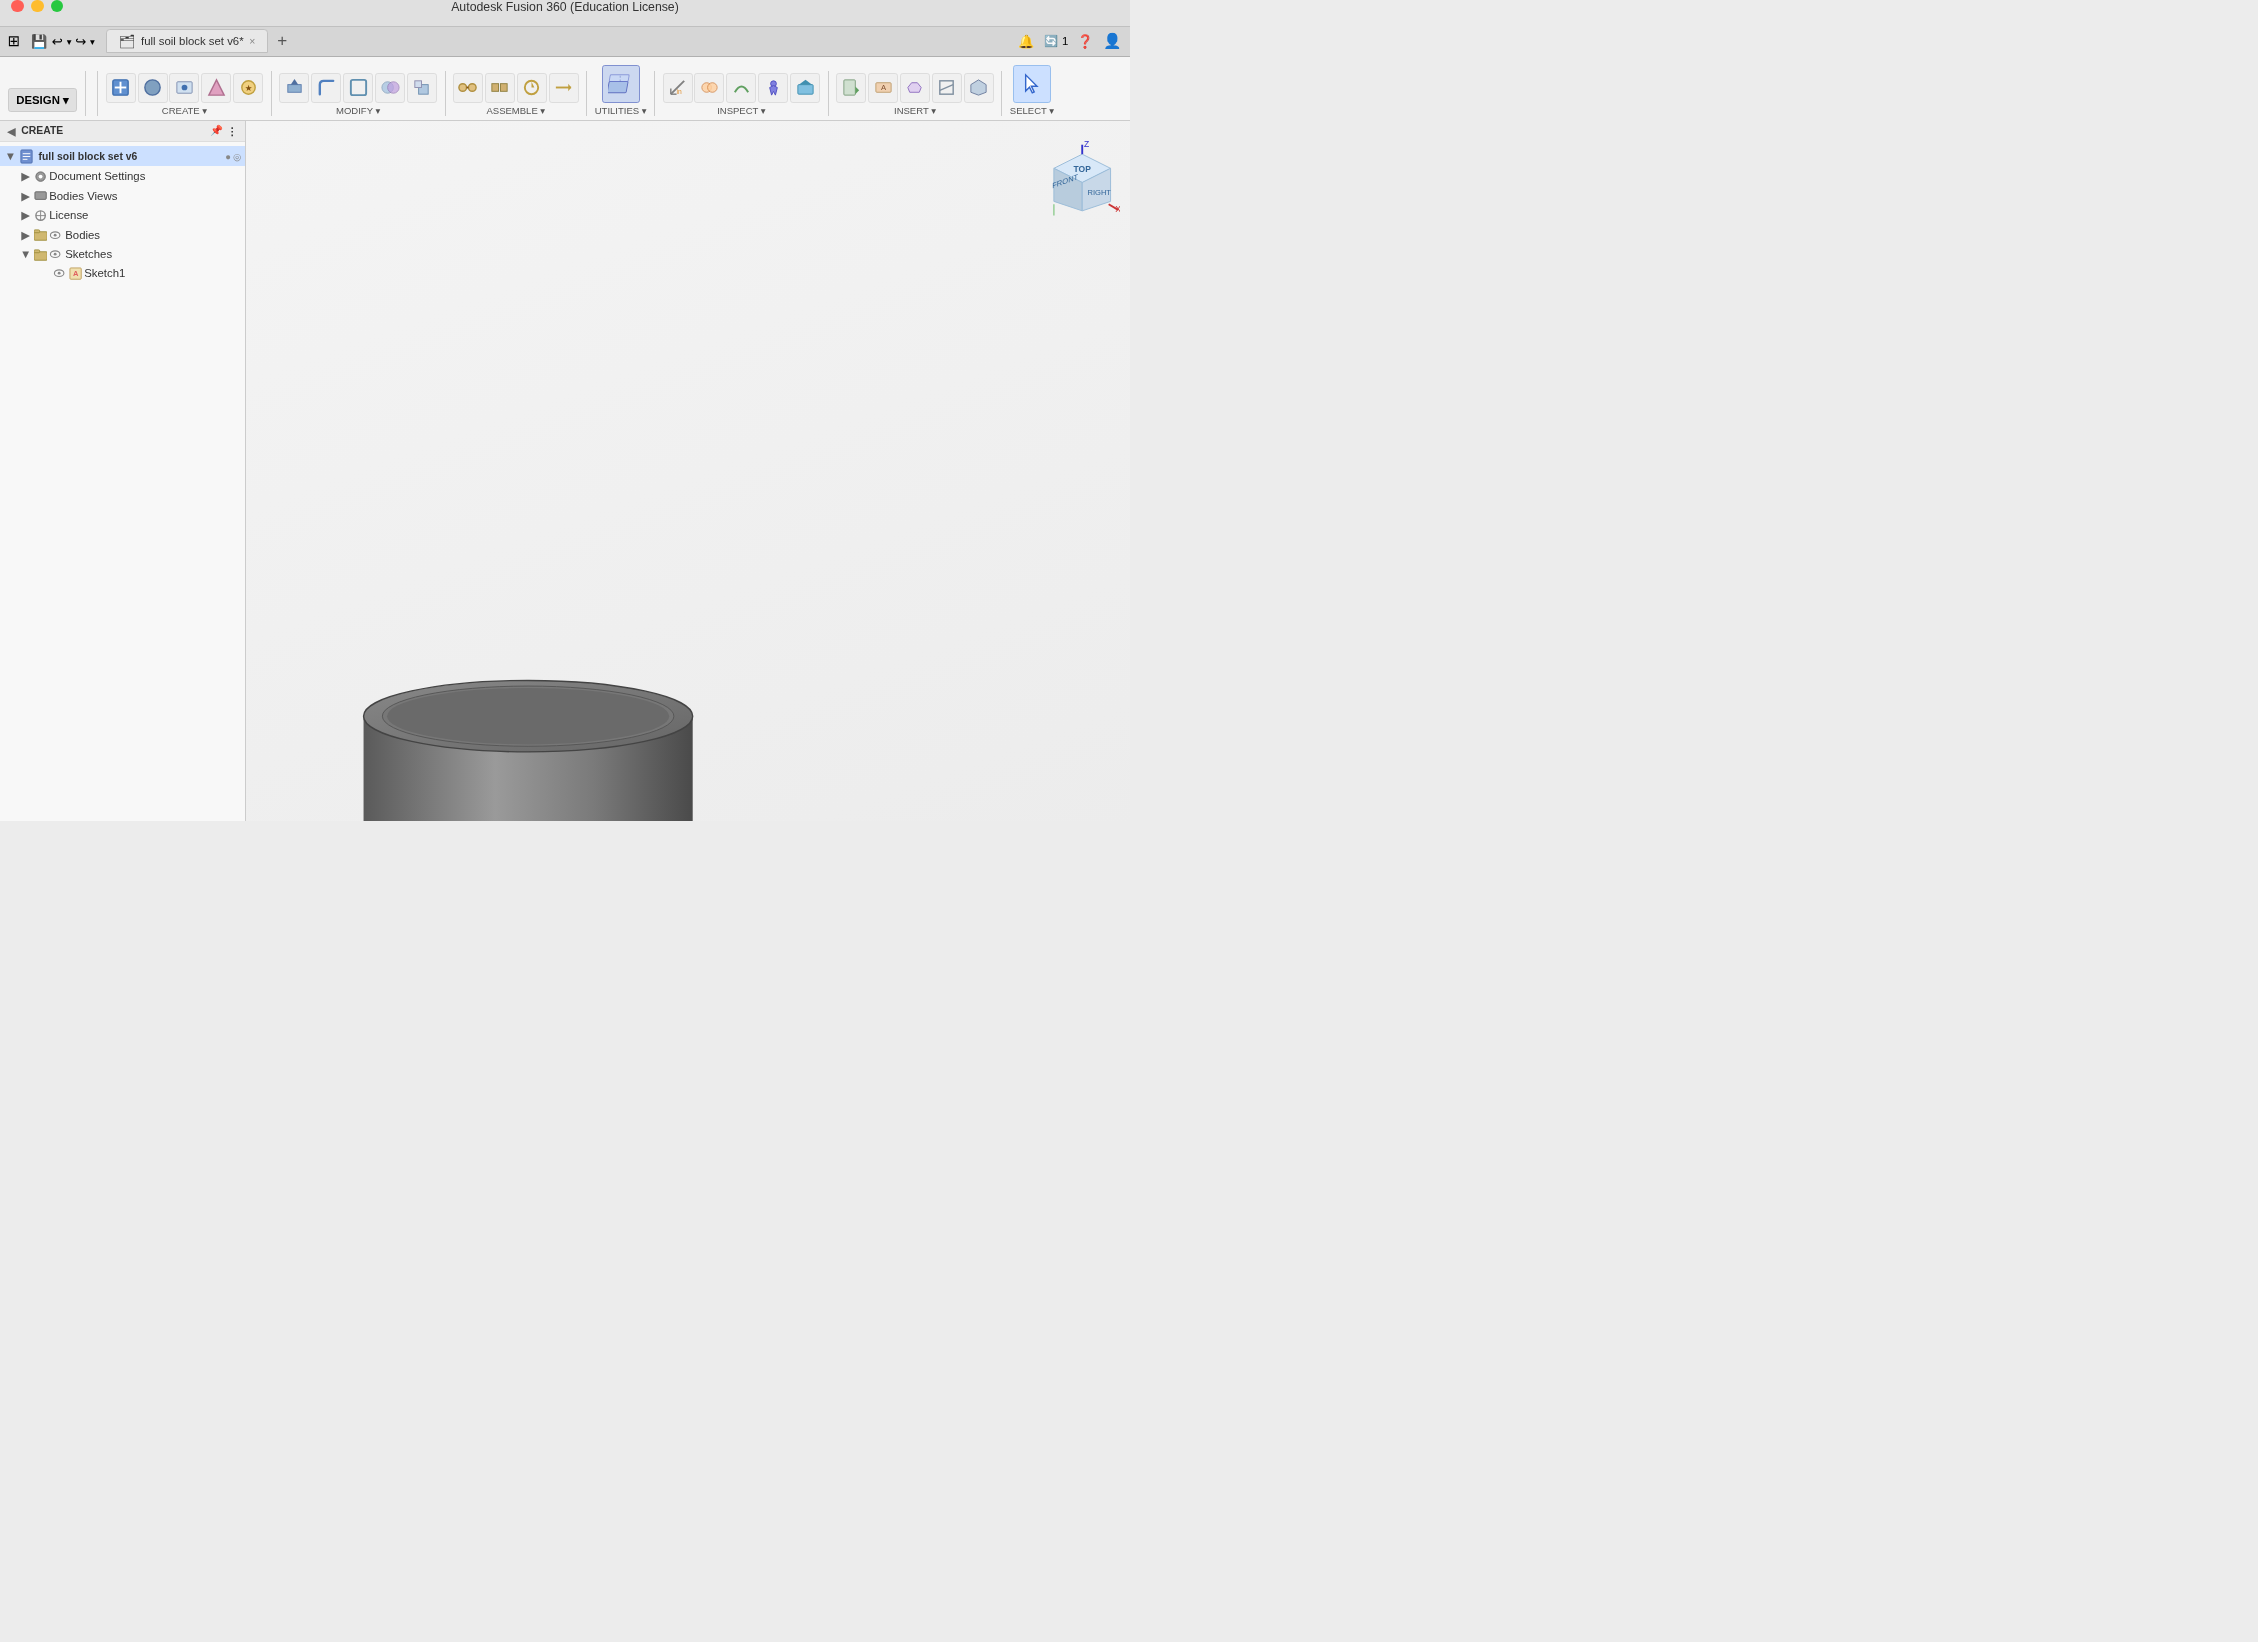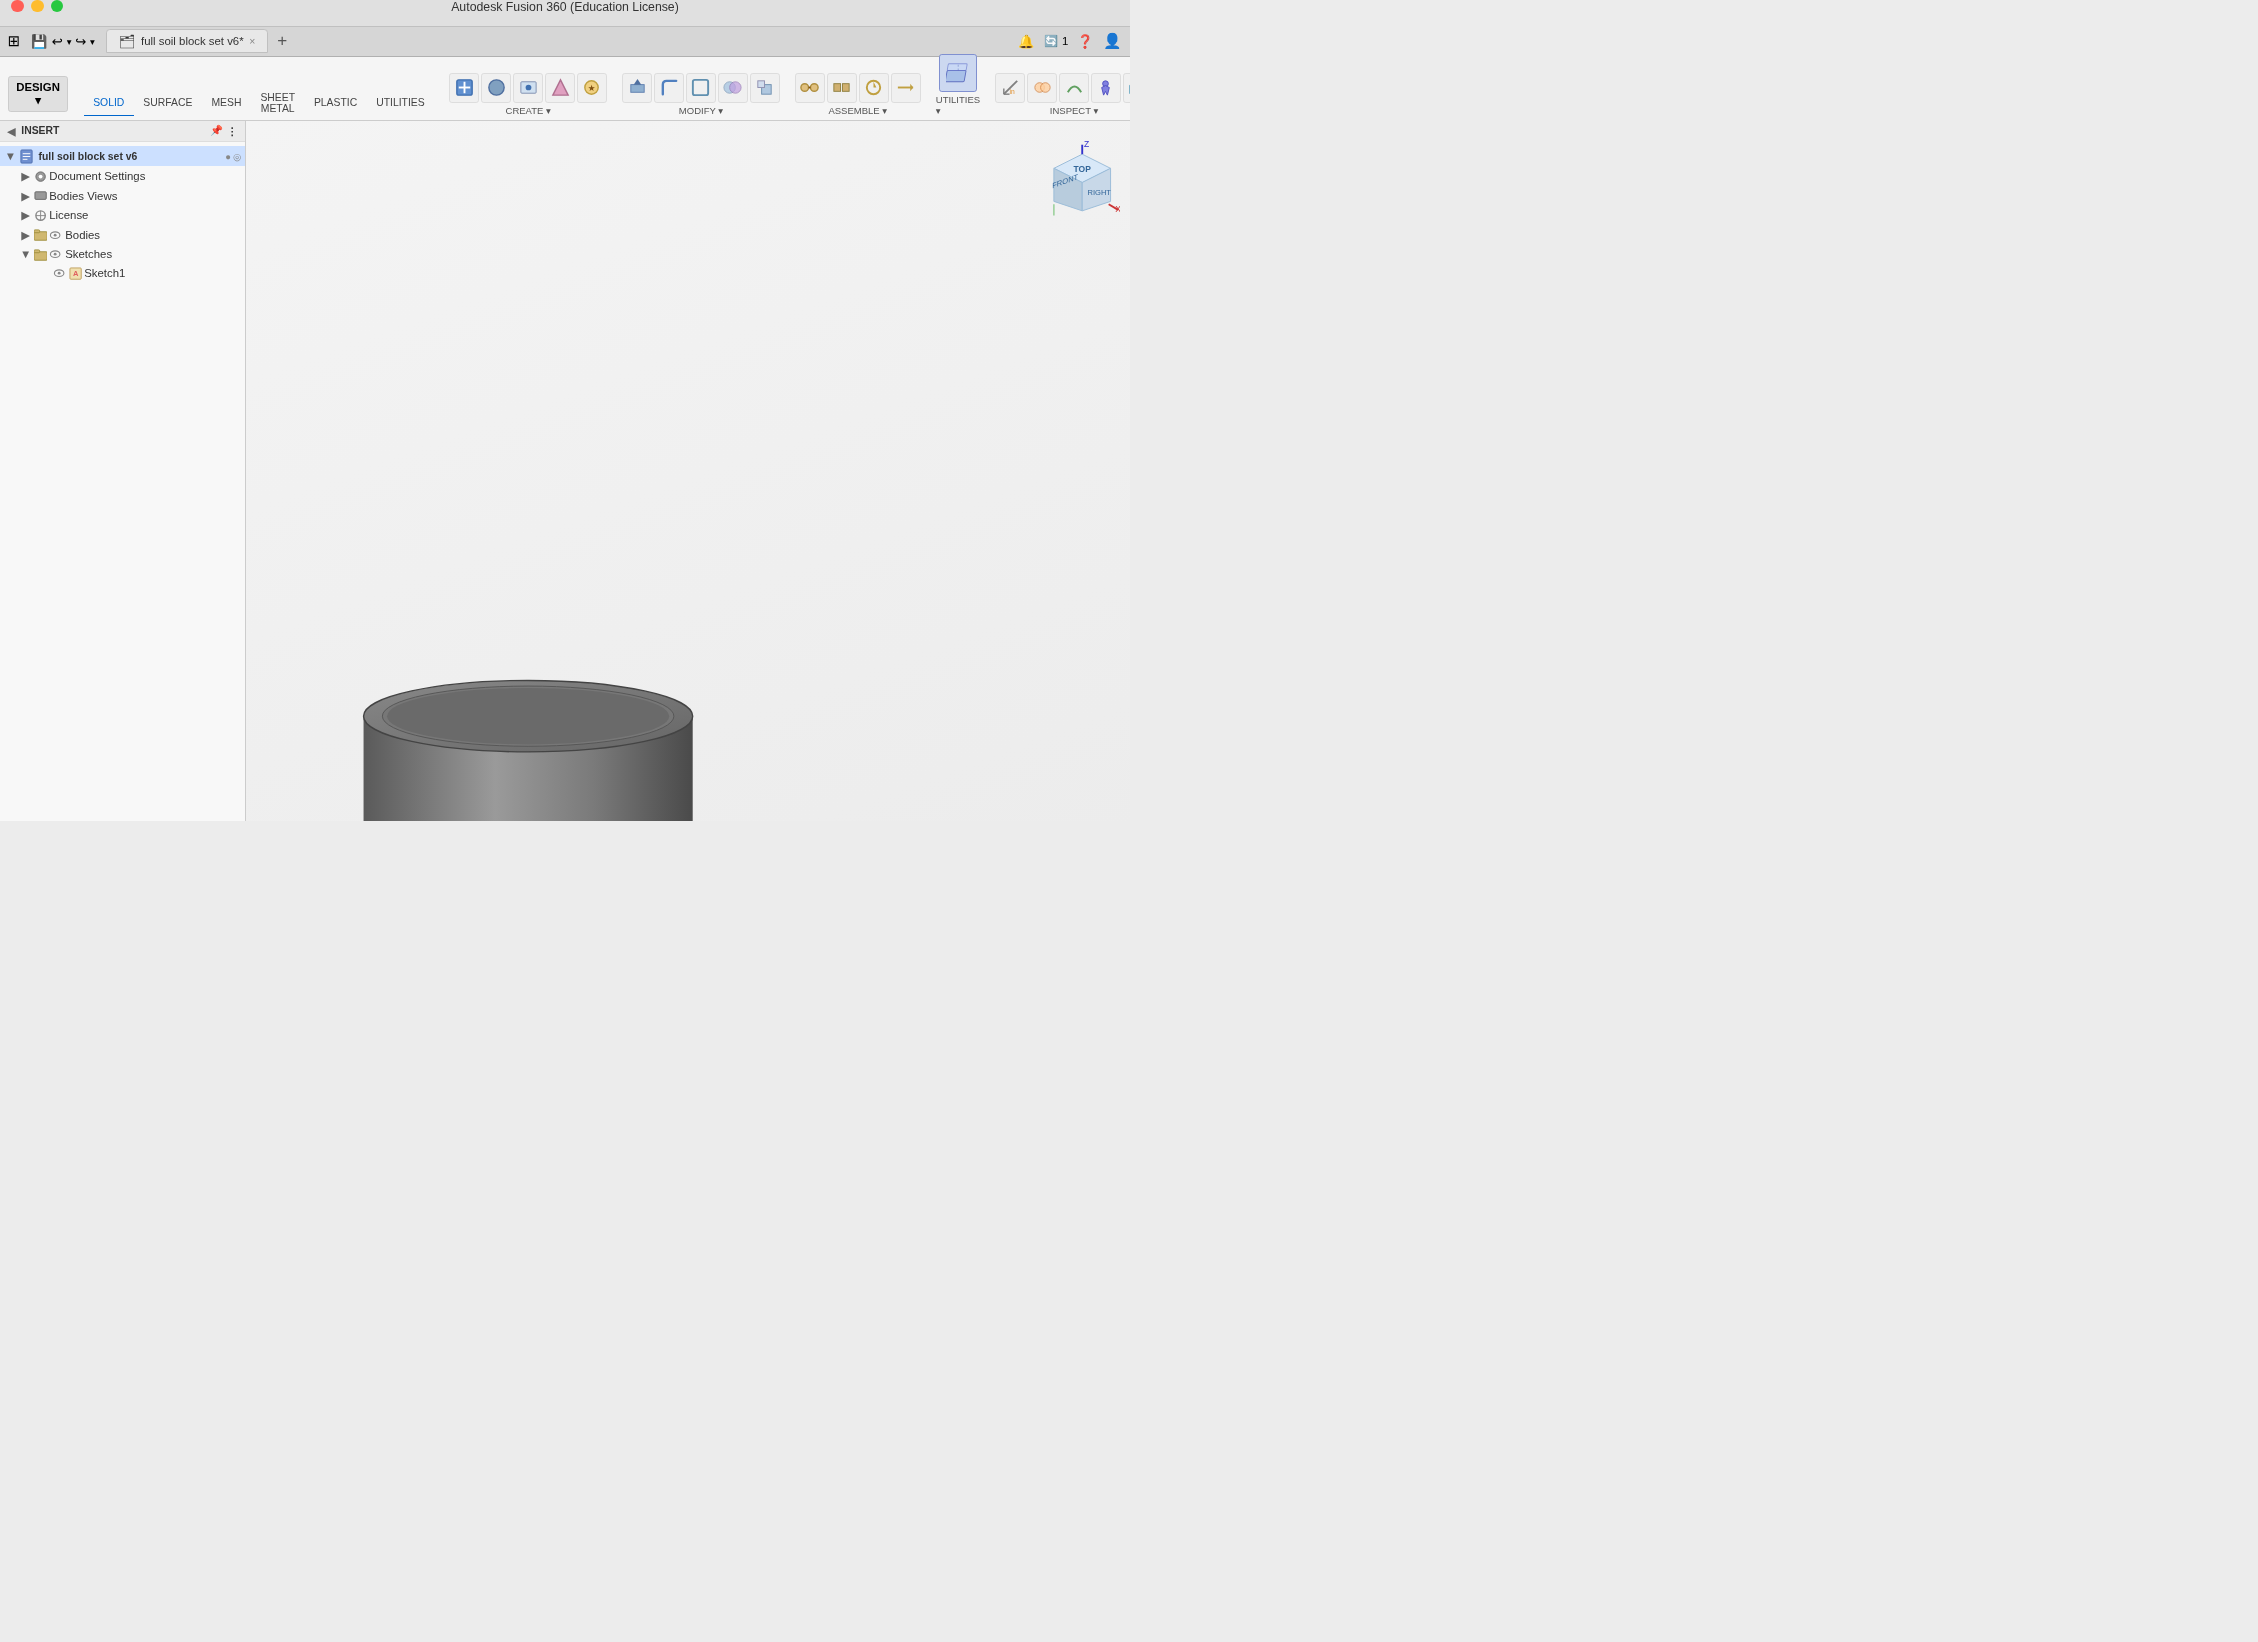--- a/index.html
+++ b/index.html
@@ -339,33 +339,20 @@
 </div>
 
 <div class="ribbon-area">
 
   <div style="display:flex;flex-direction:column;align-items:flex-end;justify-content:flex-end;height:100%;padding-bottom:3.8px;">
     <button style="background:#e0e0e0;border:0.9px solid #ccc;border-radius:2.8px;padding:3.8px 7.6px;font-size:11.4px;font-weight:600;cursor:pointer;">DESIGN ▾</button>
   </div>
 
   <div class="separator"></div>
 
-  <div style="display:flex;flex-direction:column;height:100%;justify-content:flex-end;">
-    <div class="ribbon-tools" style="gap:1.9px;margin-bottom:1.9px;">
-      
-    </div>
-    <div style="display:flex;gap:0;">
-      <button class="tab-btn active" style="font-size:10.4px;padding:1.9px 9.5px;border-bottom:1.9px solid #0066cc;color:#0066cc;background:none;border-top:none;border-left:none;border-right:none;cursor:pointer;">SOLID</button>
-      <button class="tab-btn" style="font-size:10.4px;padding:1.9px 9.5px;background:none;border:none;cursor:pointer;color:#444;">SURFACE</button>
-      <button class="tab-btn" style="font-size:10.4px;padding:1.9px 9.5px;background:none;border:none;cursor:pointer;color:#444;">MESH</button>
-      <button class="tab-btn" style="font-size:10.4px;padding:1.9px 9.5px;background:none;border:none;cursor:pointer;color:#444;">SHEET METAL</button>
-      <button class="tab-btn" style="font-size:10.4px;padding:1.9px 9.5px;background:none;border:none;cursor:pointer;color:#444;">PLASTIC</button>
-      <button class="tab-btn" style="font-size:10.4px;padding:1.9px 9.5px;background:none;border:none;cursor:pointer;color:#444;">UTILITIES</button>
-    </div>
-  </div>
 
   <div class="separator"></div>
 
   <div class="ribbon-group">
     <div class="ribbon-tools">
       <div class="rtool" title="New Component">
         <svg width="21" height="21" viewBox="0 0 22 22">
             <rect x="3" y="3" width="16" height="16" rx="2" fill="#6090d0" stroke="#4070b0" stroke-width="1.5"></rect>
             <line x1="11" y1="5" x2="11" y2="17" stroke="white" stroke-width="2"></line>
             <line x1="5" y1="11" x2="17" y2="11" stroke="white" stroke-width="2"></line>
@@ -568,21 +555,21 @@
     </div>
     <div class="ribbon-label">SELECT ▾</div>
   </div>
 </div>
 
 <div id="main" style="display:flex;height:calc(100vh - 26.5px - 30px - 64px - 34px);position:relative;">
 
   <div id="browser">
     <div class="browser-header">
       <span class="browser-collapse">◀</span>
-      <span>INSERT</span>
+      <span>CREATE</span>
       <span style="margin-left:auto;cursor:pointer;font-size:10.4px;">📌</span>
       <span style="margin-left:3.8px;cursor:pointer;font-size:10.4px;">⋮</span>
     </div>
     <div class="browser-tree">
 
       <div class="tree-item selected" style="padding-left:3.8px;">
         <span class="tree-arrow">▼</span>
         <svg width="15" height="15" viewBox="0 0 16 16">
             <rect x="2" y="1" width="12" height="14" rx="1" fill="#7090d0" stroke="#5070b0" stroke-width="1"></rect>
             <line x1="4" y1="5" x2="12" y2="5" stroke="white" stroke-width="1"></line>

